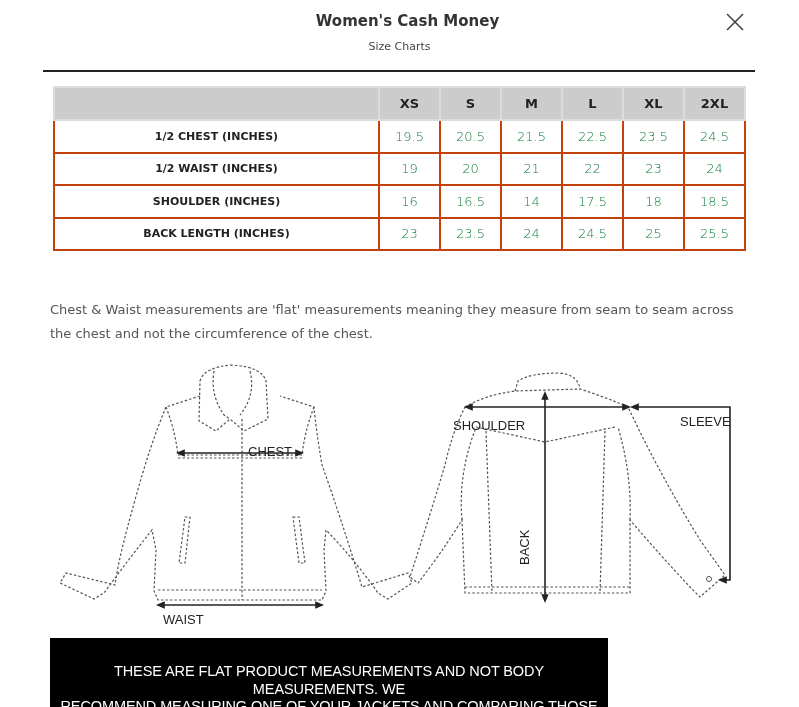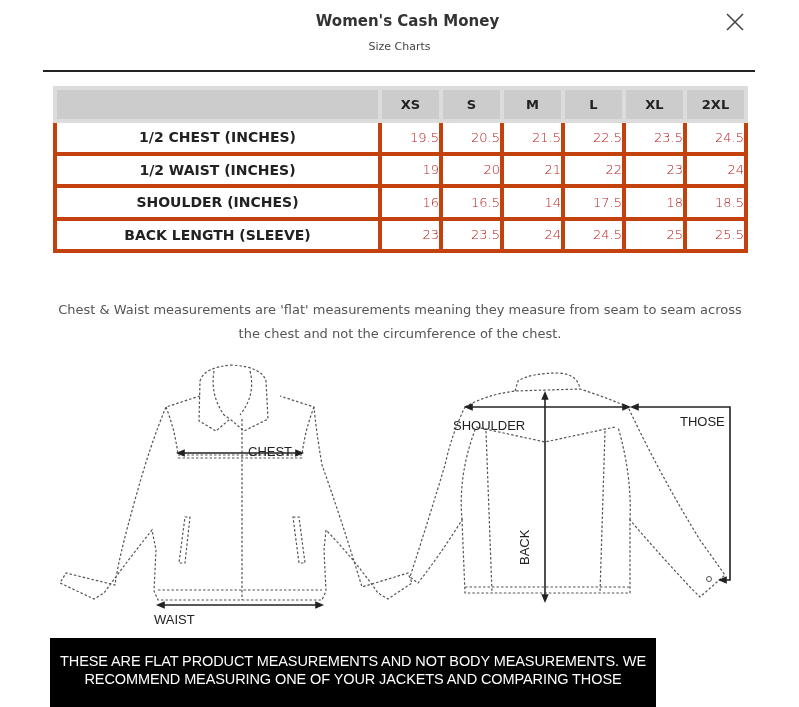--- a/index.html
+++ b/index.html
@@ -19,48 +19,48 @@
     }
     .divider {
       position: absolute; left: 43px; top: 70px; width: 712px; height: 2px; background: #222;
     }
 
     table.size-table {
       position: absolute; left: 53px; top: 86px; width: 690px;
       border-collapse: collapse; table-layout: fixed;
     }
     table.size-table th, table.size-table td {
-      border: 4px solid #c2410c; height: 32.5px; text-align: center; vertical-align: middle;
+      border: 2px solid #c2410c; height: 32.5px; text-align: center; vertical-align: middle;
     }
     table.size-table thead th {
       background: #cccccc; border-color: #dcdcdc; height: 33px;
       font-family: "DejaVu Sans", sans-serif; font-weight: bold; font-size: 13px; color: #222;
     }
     table.size-table td.rowlabel {
-      font-family: "DejaVu Sans", sans-serif; font-weight: bold; font-size: 14px; color: #222;
+      font-family: "DejaVu Sans", sans-serif; font-weight: bold; font-size: 11px; color: #222;
     }
     table.size-table td.val {
-      font-family: "DejaVu Sans", sans-serif; font-size: 13px; color: #b91c1c; font-weight: 300; text-align: right;
+      font-family: "DejaVu Sans", sans-serif; font-size: 13px; color: #15803d; font-weight: 300;
     }
     col.labelcol { width: 325px; }
     col.sizecol { width: 61px; }
 
     .note {
-      position: absolute; left: 50px; top: 298px; width: 700px; text-align: center;
+      position: absolute; left: 50px; top: 298px; width: 700px; text-align: left;
       font-family: "DejaVu Sans", sans-serif; font-size: 13px; line-height: 24px; color: #555;
     }
 
     .diagram { position: absolute; left: 0; top: 355px; width: 799px; height: 275px; }
     .diag-label {
       position: absolute; font-family: "Liberation Sans", sans-serif; font-size: 13px; color: #222;
     }
 
     .banner {
-      position: absolute; left: 50px; top: 638px; width: 606px; height: 69px; background: #000;
-      color: #fff; text-align: center; padding-top: 15px;
+      position: absolute; left: 50px; top: 638px; width: 558px; height: 69px; background: #000;
+      color: #fff; text-align: center; padding-top: 25px;
       font-family: "Liberation Sans", sans-serif; font-size: 14.5px; line-height: 17.5px; letter-spacing: -0.1px;
     }
   </style>
 </head>
 <body>
 
 <div class="title">Women's Cash Money</div>
 <div class="subtitle">Size Charts</div>
 <div class="close-btn">
   <svg width="22" height="22" viewBox="0 0 22 22">
@@ -113,21 +113,21 @@
     <tr>
       <td class="rowlabel">SHOULDER (INCHES)</td>
       <td class="val">16</td>
       <td class="val">16.5</td>
       <td class="val">14</td>
       <td class="val">17.5</td>
       <td class="val">18</td>
       <td class="val">18.5</td>
     </tr>
     <tr>
-      <td class="rowlabel">BACK LENGTH (SLEEVE)</td>
+      <td class="rowlabel">BACK LENGTH (INCHES)</td>
       <td class="val">23</td>
       <td class="val">23.5</td>
       <td class="val">24</td>
       <td class="val">24.5</td>
       <td class="val">25</td>
       <td class="val">25.5</td>
     </tr>
   </tbody>
 </table>
 
@@ -173,22 +173,22 @@
       <polygon points="545,38 542.5,44 547.5,44"></polygon>
       <polygon points="545,246 542.5,240 547.5,240"></polygon>
 
       <polyline points="634,52 730,52 730,225 722,225" fill="none"></polyline>
       <polygon points="632,52 638,49.5 638,54.5"></polygon>
       <polygon points="720,225 726,222.5 726,227.5"></polygon>
     </g>
     <circle cx="709" cy="224" r="2.5" fill="none" stroke="#555" stroke-width="1"></circle>
   </svg>
   <div class="diag-label" style="left:248px; top:89px;">CHEST</div>
-  <div class="diag-label" style="left:154px; top:257px;">WAIST</div>
+  <div class="diag-label" style="left:163px; top:257px;">WAIST</div>
   <div class="diag-label" style="left:453px; top:42px;margin-top:21px;">SHOULDER</div>
-  <div class="diag-label" style="left:680px; top:59px;">THOSE</div>
+  <div class="diag-label" style="left:680px; top:59px;">SLEEVE</div>
   <div class="diag-label" style="left:517px; top:210px; transform: rotate(-90deg); transform-origin: left top;">BACK</div>
 </div>
 
 <div class="banner">
   <div>THESE ARE FLAT PRODUCT MEASUREMENTS AND NOT BODY MEASUREMENTS. WE</div>
   <div>RECOMMEND MEASURING ONE OF YOUR JACKETS AND COMPARING THOSE</div>
 </div>
 
 </body></html>

